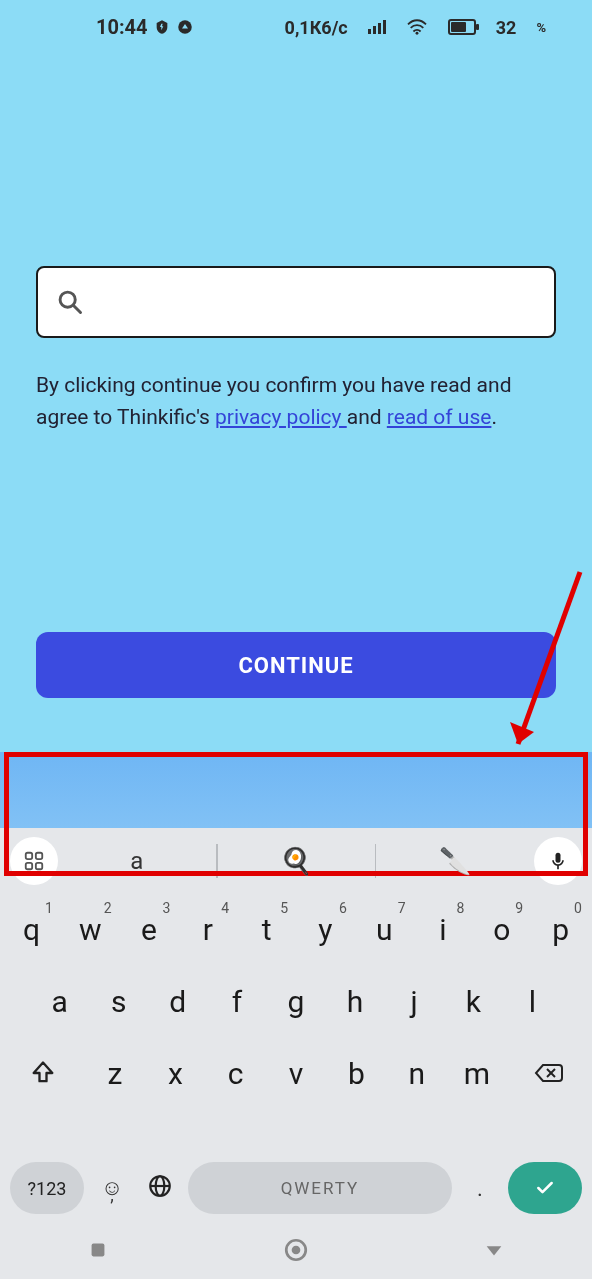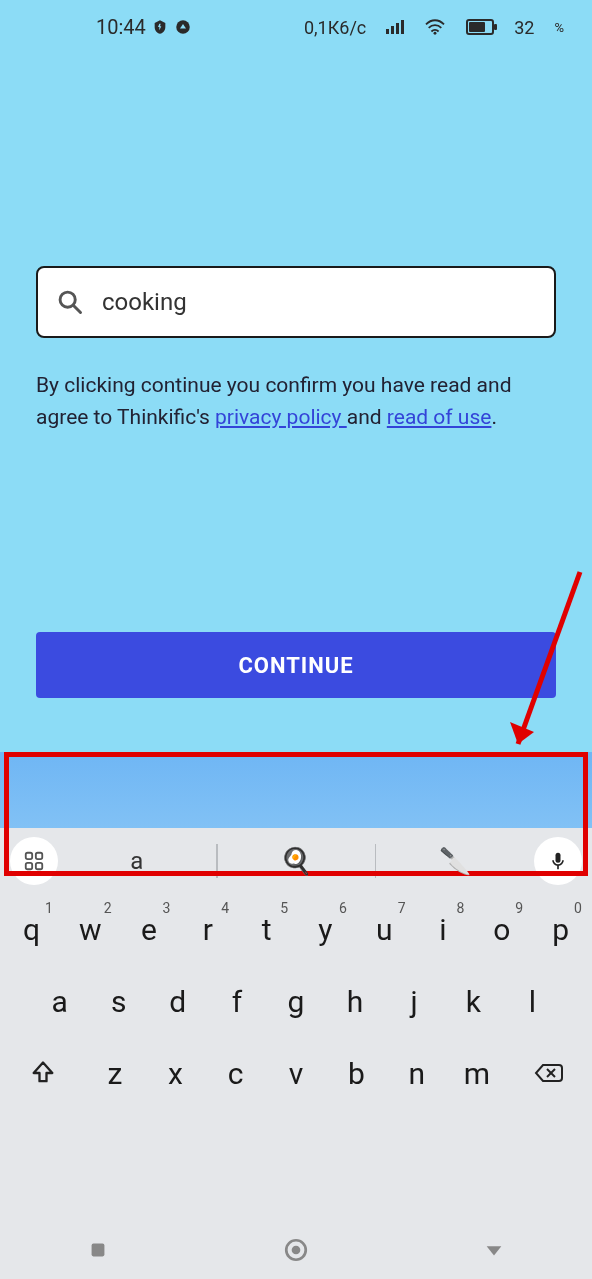--- a/index.html
+++ b/index.html
@@ -2,21 +2,21 @@
 <html><head>
 <meta charset="utf-8">
 <style>
   * { box-sizing: border-box; margin: 0; padding: 0; font-family: -apple-system, Roboto, Arial, sans-serif; }
   html, body { width: 592px; height: 1279px; overflow: hidden; }
   body { background: #8cdcf6; display: flex; flex-direction: column; }
 
   
   .status-bar {
     height: 54px; display: flex; align-items: center; justify-content: space-between;
-    padding: 0 28px 0 96px; color: #2a2a2a; font-size: 20px; font-weight: 400;
+    padding: 0 46px 0 96px; color: #2a2a2a; font-size: 20px; font-weight: 700;
   }
   .status-left, .status-right { display: flex; align-items: center; gap: 6px; }
   .status-right { gap: 20px; font-size: 18px; }
   .batt-box { width: 28px; height: 16px; border: 2px solid #2a2a2a; border-radius: 3px; position: relative; display:inline-block; }
   .batt-box::after { content:""; position:absolute; right:-5px; top:3px; width:3px; height:6px; background:#2a2a2a; border-radius:1px; }
   .batt-fill { position:absolute; left:1px; top:1px; bottom:1px; width:65%; background:#2a2a2a; border-radius:1px; }
   .sig-bars { display:inline-flex; align-items:flex-end; gap:2px; }
   .sig-bars span { width:3px; background:#2a2a2a; display:inline-block; }
   .sig-bars span:nth-child(1){height:5px} .sig-bars span:nth-child(2){height:8px}
   .sig-bars span:nth-child(3){height:11px} .sig-bars span:nth-child(4){height:14px}
@@ -30,21 +30,21 @@
   }
   .search-input {
     flex:1; border:none; outline:none; font-size:24px; color:#333; background:transparent;
   }
   .disclaimer { margin-top:32px; font-size:21px; line-height:1.5; color:#223; }
   .disclaimer a { color:#3344d8; }
 
   .continue-btn {
     position:absolute; left:36px; right:36px; top:578px; height:66px;
     background:#3b4be0; color:#fff; font-size:22px; font-weight:700; letter-spacing:1px;
-    display:flex; align-items:center; justify-content:center; border-radius:4px; border:none;
+    display:flex; align-items:center; justify-content:center; border-radius:12px; border:none;
   }
 
   
   .highlight-box { position:absolute; left:4px; right:4px; top:698px; height:124px; border:5px solid #e00000; }
   .arrow-svg { position:absolute; left:500px; top:510px; }
 
   
   .gradient-strip {
     position:absolute; left:0; right:0; top:698px; height:130px;
     background: linear-gradient(180deg, #6fb6f4 0%, #8ec9f6 100%);
@@ -129,21 +129,20 @@
 </div>
 
 <div class="app-fill">
   <div class="app">
     <div class="search-wrap">
       <div class="search-field">
         <svg width="28" height="28" viewBox="0 0 24 24">
             <circle cx="10" cy="10" r="6.5" fill="none" stroke="#555" stroke-width="2.5"></circle>
             <line x1="15" y1="15" x2="21" y2="21" stroke="#555" stroke-width="2.5" stroke-linecap="round"></line>
           </svg>
-        <input class="search-input" value="cooking" style="">
       </div>
     </div>
     <p class="disclaimer">
       <span>By clicking continue you confirm you have read and agree to Thinkific's </span><a href="#">privacy policy </a><span>and </span><a href="#">read of use</a><span>.</span>
     </p>
   </div>
 
   <button class="continue-btn">CONTINUE</button>
 
   <div class="gradient-strip"></div>
@@ -214,20 +213,38 @@
       <div class="key key-wide key-bksp">
         <svg width="32" height="26" viewBox="0 0 32 24">
             <path d="M10 4h16a3 3 0 013 3v10a3 3 0 01-3 3H10l-7-8 7-8z" fill="none" stroke="#222" stroke-width="2"></path>
             <line x1="14" y1="8" x2="22" y2="16" stroke="#222" stroke-width="2"></line>
             <line x1="22" y1="8" x2="14" y2="16" stroke="#222" stroke-width="2"></line>
           </svg>
       </div>
     </div>
   </div>
 
+  <div class="bottom-row">
+    <div class="pill pill-123">?123</div>
+    <div class="emoji-key">☺<span class="sub">,</span></div>
+    <div class="globe-key">
+      <svg width="26" height="26" viewBox="0 0 24 24">
+          <circle cx="12" cy="12" r="9" fill="none" stroke="#222" stroke-width="2"></circle>
+          <ellipse cx="12" cy="12" rx="4" ry="9" fill="none" stroke="#222" stroke-width="2"></ellipse>
+          <line x1="3" y1="12" x2="21" y2="12" stroke="#222" stroke-width="2"></line>
+        </svg>
+    </div>
+    <div class="pill pill-space">QWERTY</div>
+    <div class="dot-key">.</div>
+    <div class="pill pill-enter">
+      <svg width="26" height="20" viewBox="0 0 24 24">
+          <path d="M4 12l5 5L20 6" fill="none" stroke="#fff" stroke-width="3" stroke-linecap="round" stroke-linejoin="round"></path>
+        </svg>
+    </div>
+  </div>
 </div>
 
 <div class="navbar">
   <div class="nav-btn">
     <svg width="22" height="22" viewBox="0 0 24 24">
         <rect x="5" y="5" width="14" height="14" rx="2" fill="#888"></rect>
       </svg>
   </div>
   <div class="nav-btn">
     <svg width="26" height="26" viewBox="0 0 24 24">

